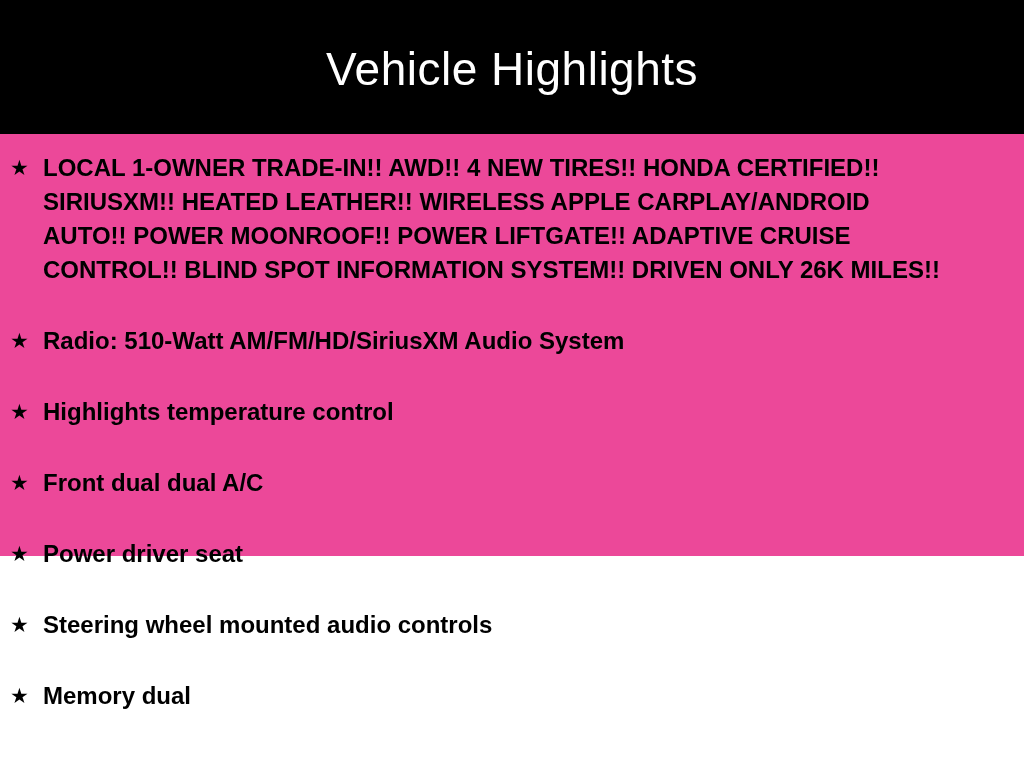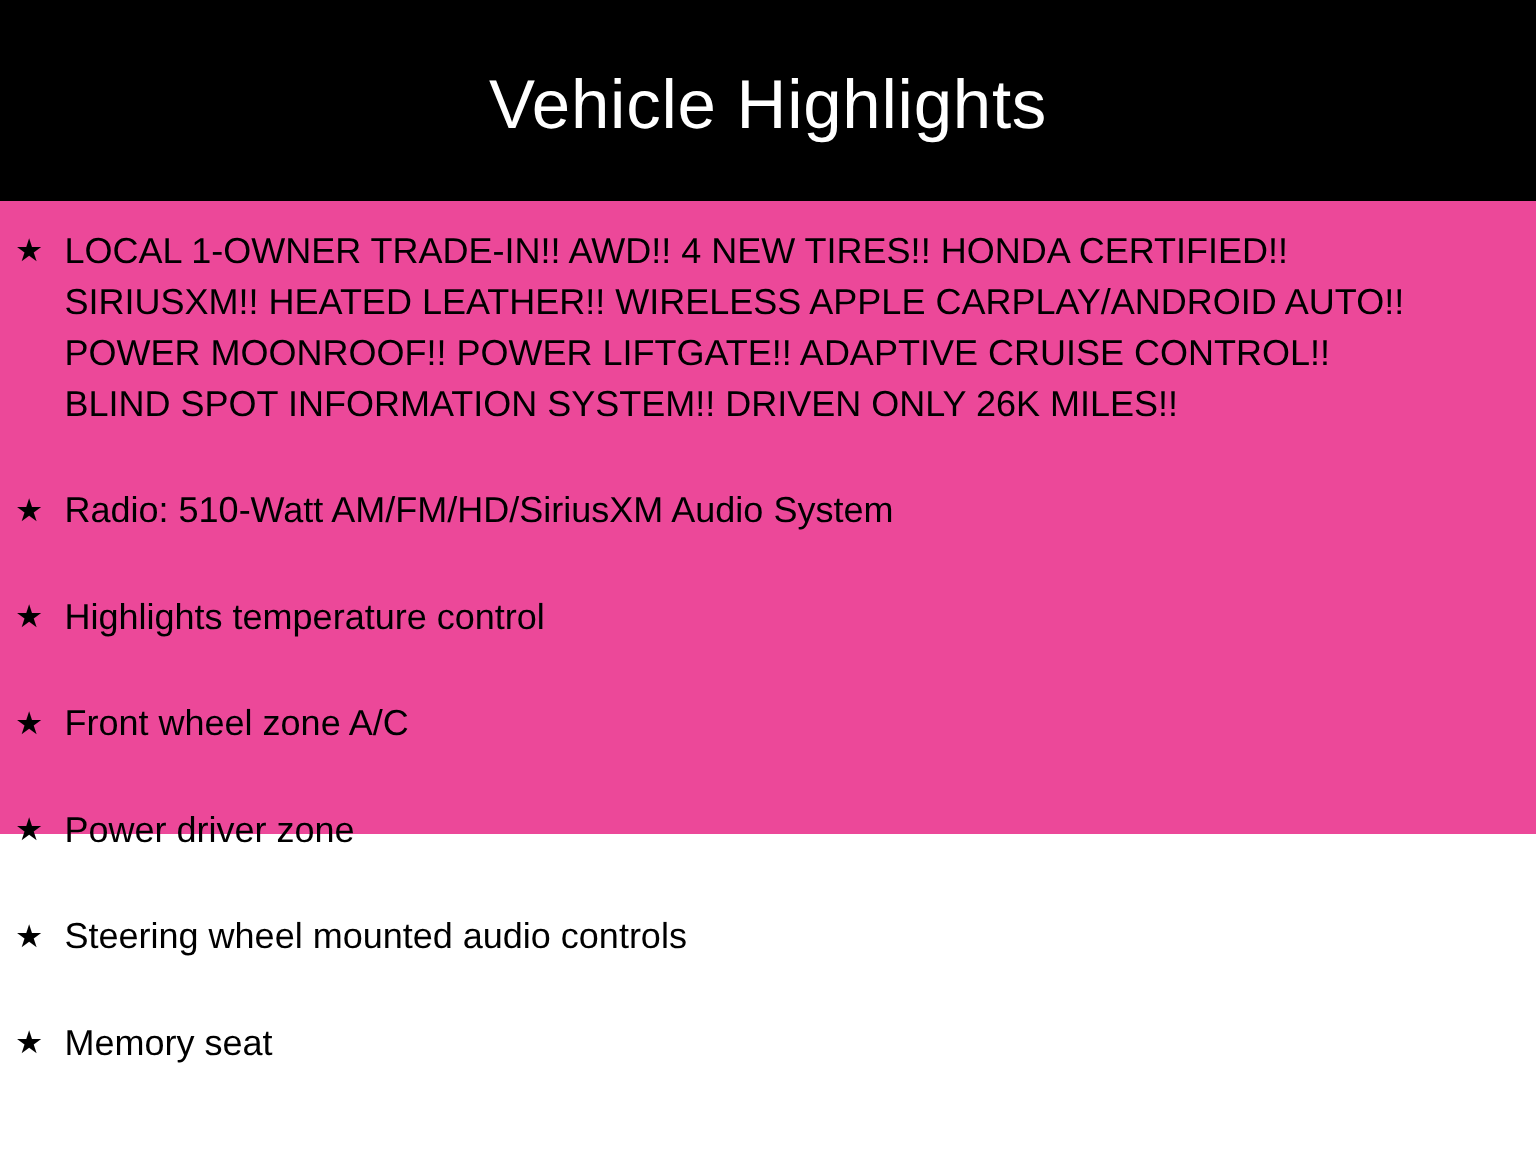--- a/index.html
+++ b/index.html
@@ -49,20 +49,21 @@
     flex: 0 0 33px;
     width: 33px;
     font-size: 21px;
     line-height: 34px;
     text-align: left;
     color: #000000;
   }
   .highlight-text {
     flex: 1 1 auto;
     color: #000000;
+    font-weight: bold;
   }
 </style>
 </head>
 <body>
 
 <div class="slide">
   <header class="slide-header">
     <h1 class="slide-title">Vehicle Highlights</h1>
   </header>
   <main class="highlights-list">
@@ -74,28 +75,28 @@
       <div class="highlight-item">
         <span class="star-bullet">★</span>
         <span class="highlight-text">Radio: 510-Watt AM/FM/HD/SiriusXM Audio System</span>
       </div>
       <div class="highlight-item">
         <span class="star-bullet">★</span>
         <span class="highlight-text">Highlights temperature control</span>
       </div>
       <div class="highlight-item">
         <span class="star-bullet">★</span>
-        <span class="highlight-text">Front wheel zone A/C</span>
+        <span class="highlight-text">Front dual dual A/C</span>
       </div>
       <div class="highlight-item">
         <span class="star-bullet">★</span>
-        <span class="highlight-text">Power driver zone</span>
+        <span class="highlight-text">Power driver seat</span>
       </div>
       <div class="highlight-item">
         <span class="star-bullet">★</span>
         <span class="highlight-text">Steering wheel mounted audio controls</span>
       </div>
       <div class="highlight-item">
         <span class="star-bullet">★</span>
-        <span class="highlight-text">Memory seat</span>
+        <span class="highlight-text">Memory dual</span>
       </div>
     </main>
 </div>
 
 </body></html>

